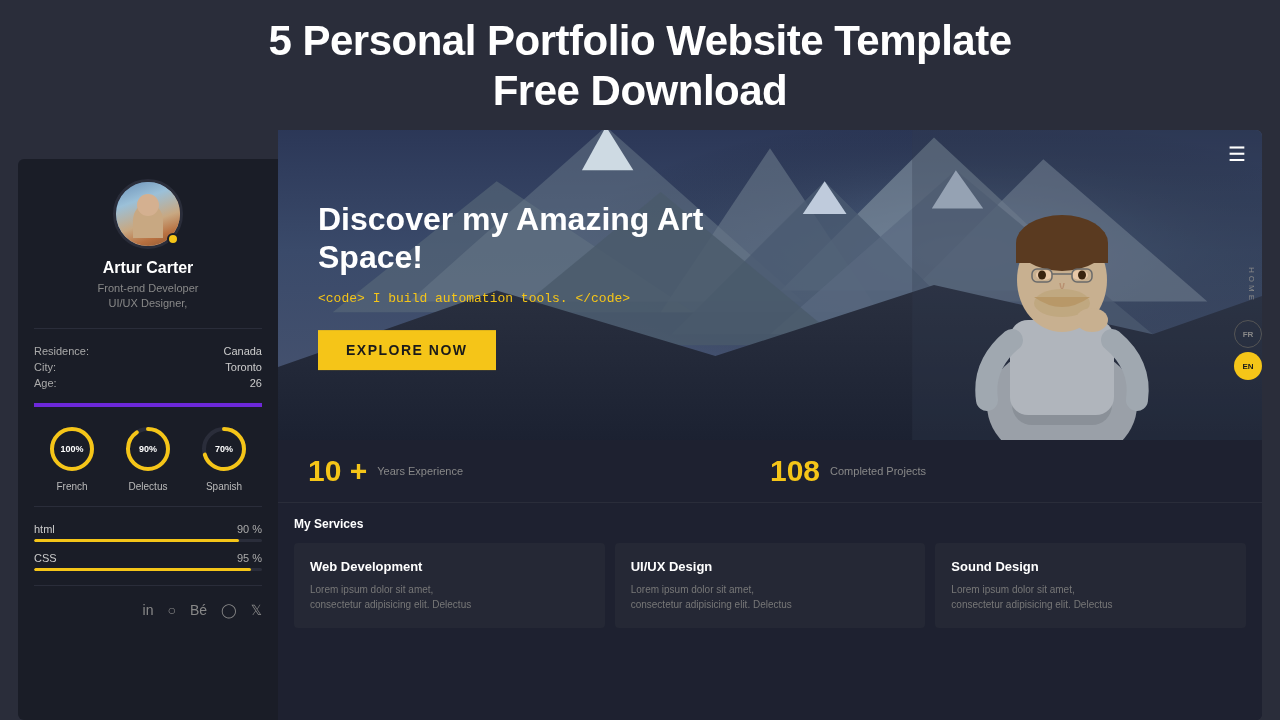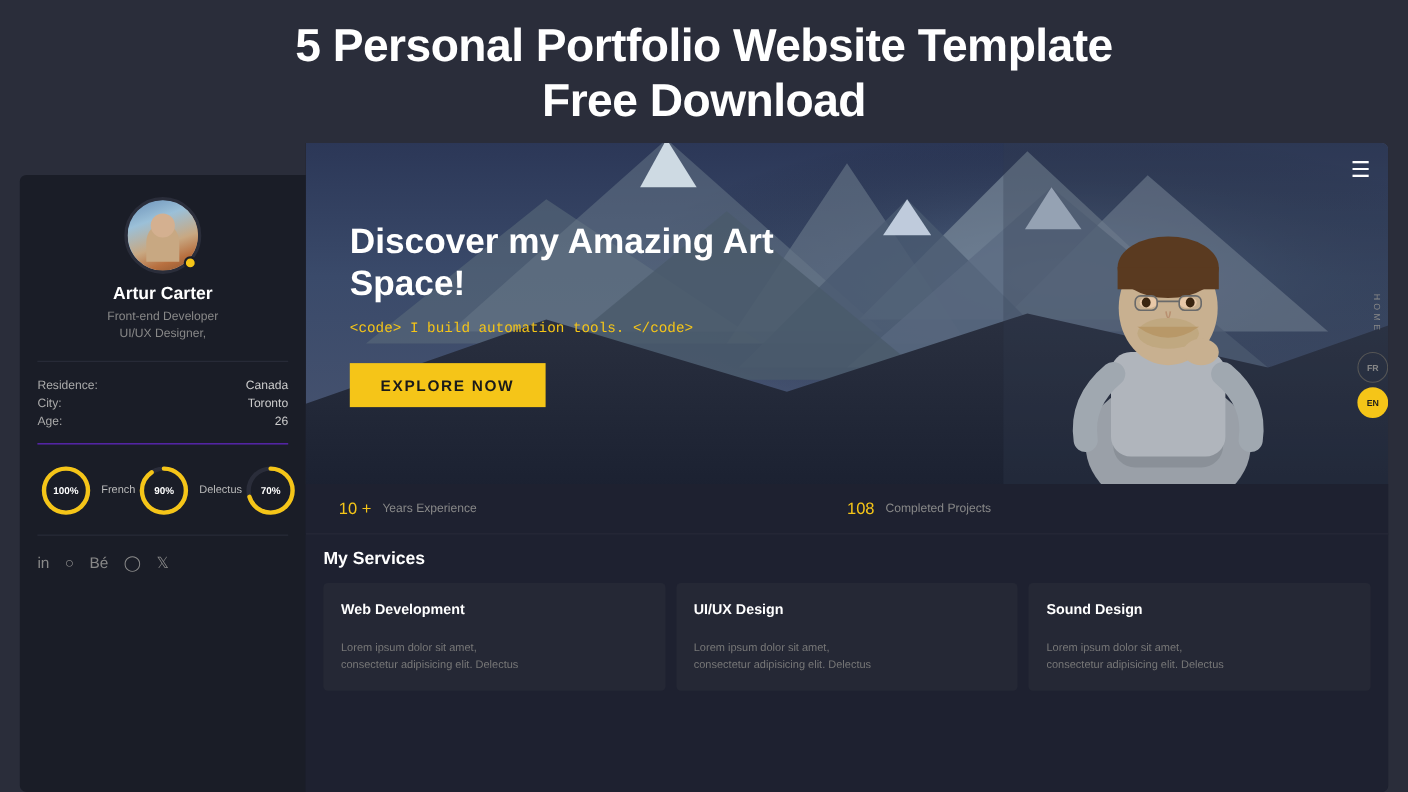--- a/index.html
+++ b/index.html
@@ -132,21 +132,21 @@
       font-size: 11px;
       text-align: center;
       line-height: 1.4;
     }
 
     .info-section {
       display: flex;
       flex-direction: column;
       gap: 4px;
       padding-bottom: 14px;
-      border-bottom: 1px solid #6d28d9;
+      border-bottom: 4px solid #6d28d9;
     }
 
     .info-row {
       display: flex;
       justify-content: space-between;
       align-items: center;
     }
 
     .info-label {
       color: #aaa;
@@ -161,21 +161,21 @@
     
     .languages-section {
       display: flex;
       justify-content: space-around;
       padding-bottom: 14px;
       border-bottom: 1px solid #2a2d3a;
     }
 
     .lang-item {
       display: flex;
-      flex-direction: row;
+      flex-direction: column;
       align-items: center;
       gap: 6px;
     }
 
     .circle-progress {
       width: 52px;
       height: 52px;
       position: relative;
     }
 
@@ -251,20 +251,21 @@
       height: 100%;
       background: #f5c518;
       border-radius: 2px;
     }
 
     
     .social-section {
       display: flex;
       gap: 14px;
       align-items: center;
+      justify-content: flex-end;
     }
 
     .social-icon {
       color: #888;
       font-size: 14px;
       cursor: pointer;
     }
 
     
     .main-panel {
@@ -365,62 +366,62 @@
 
     .stat-item {
       display: flex;
       align-items: center;
       gap: 10px;
       flex: 1;
     }
 
     .stat-number {
       color: #f5c518;
-      font-size: 15px;
-      font-weight: 400;
+      font-size: 30px;
+      font-weight: 700;
     }
 
     .stat-label {
       color: #888;
       font-size: 11px;
       line-height: 1.3;
     }
 
     
     .services-section {
       flex: 1;
       background: #1e2130;
       padding: 14px 16px;
       overflow: hidden;
     }
 
     .services-title {
       color: #ffffff;
-      font-size: 16px;
+      font-size: 12px;
       font-weight: 700;
       margin-bottom: 12px;
     }
 
     .services-grid {
       display: flex;
       gap: 10px;
     }
 
     .service-card {
       flex: 1;
       background: #252835;
       padding: 16px;
       border-radius: 4px;
     }
 
     .service-card-title {
       color: #ffffff;
       font-size: 13px;
       font-weight: 700;
-      margin-bottom: 21px;
+      margin-bottom: 8px;
     }
 
     .service-card-desc {
       color: #777;
       font-size: 10px;
       line-height: 1.5;
     }
 
     
     .lang-switcher {
@@ -534,20 +535,40 @@
           <svg width="52" height="52" viewBox="0 0 52 52">
             <circle class="circle-bg" cx="26" cy="26" r="20"></circle>
             <circle class="circle-fill" cx="26" cy="26" r="20" stroke="#f5c518" stroke-dasharray="125.6" stroke-dashoffset="37.68"></circle>
           </svg>
           <div class="circle-text">70%</div>
         </div>
         <span class="lang-label">Spanish</span>
       </div>
     </div>
 
+    <div class="skills-section">
+      <div class="skill-row">
+        <div class="skill-header">
+          <span class="skill-name">html</span>
+          <span class="skill-pct">90 %</span>
+        </div>
+        <div class="skill-bar-bg">
+          <div class="skill-bar-fill" style="width: 90%;"></div>
+        </div>
+      </div>
+      <div class="skill-row">
+        <div class="skill-header">
+          <span class="skill-name">CSS</span>
+          <span class="skill-pct">95 %</span>
+        </div>
+        <div class="skill-bar-bg">
+          <div class="skill-bar-fill" style="width: 95%;"></div>
+        </div>
+      </div>
+    </div>
 
     <div class="social-section">
       <span class="social-icon">in</span>
       <span class="social-icon">○</span>
       <span class="social-icon">Bé</span>
       <span class="social-icon">◯</span>
       <span class="social-icon">𝕏</span>
     </div>
 
   </div>

